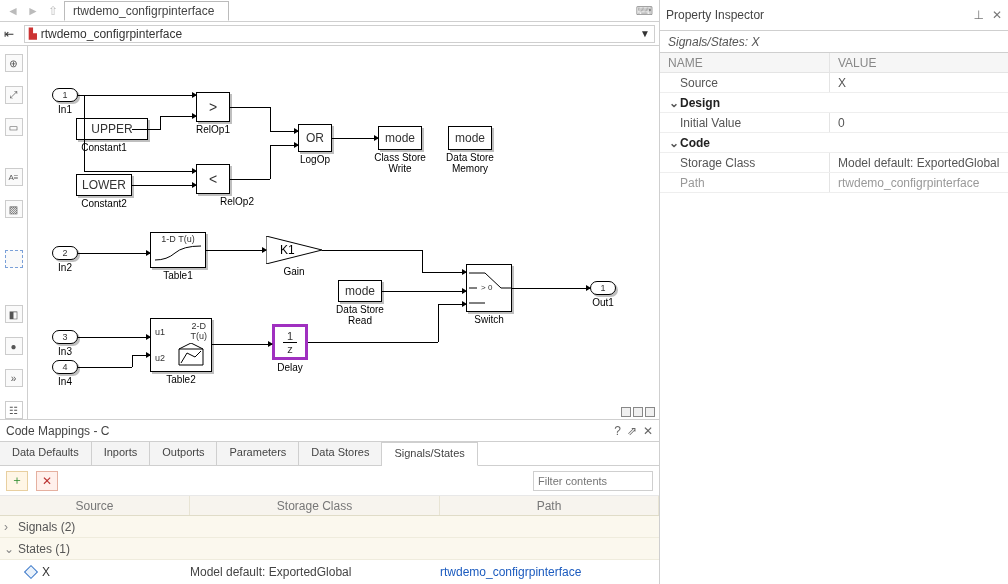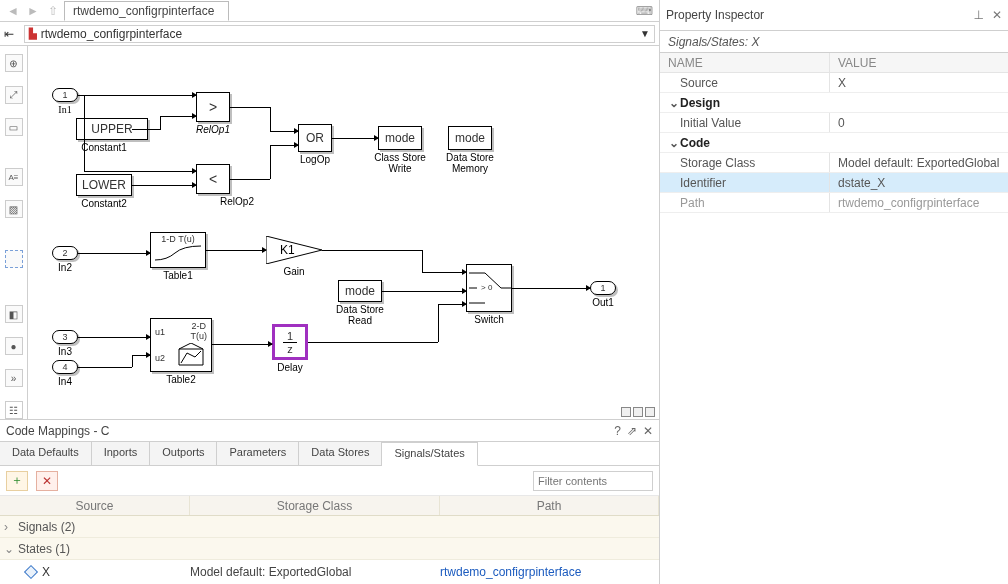--- a/index.html
+++ b/index.html
@@ -114,30 +114,30 @@
       <div class="railgap"></div>
       <div class="railbtn">◧</div>
       <div class="railbtn">●</div>
       <div class="railbtn">»</div>
       <div class="railbtn" style="background:#fff;">☷</div>
     </div>
 
     <div class="canvas">
 
       <div class="port" style="left:24px; top:42px;">1</div>
-      <div class="blocklabel" style="left:37px; top:58px;font-family:Liberation Serif, serif;">In1</div>
+      <div class="blocklabel" style="left:37px; top:58px;">In1</div>
 
       <div class="block shadow" style="left:48px; top:72px; width:72px; height:22px; line-height:20px; font-size:10px;"><span>UPPER</span></div>
       <div class="blocklabel" style="left:76px; top:96px;">Constant1</div>
 
       <div class="block shadow" style="left:48px; top:128px; width:56px; height:22px; line-height:20px; font-size:10px;"><span>LOWER</span></div>
       <div class="blocklabel" style="left:76px; top:152px;">Constant2</div>
 
       <div class="block shadow" style="left:168px; top:46px; width:34px; height:30px; line-height:28px; font-size:14px;">&gt;</div>
-      <div class="blocklabel" style="left:185px; top:78px;font-style:italic;">RelOp1</div>
+      <div class="blocklabel" style="left:185px; top:78px;">RelOp1</div>
 
       <div class="block shadow" style="left:168px; top:118px; width:34px; height:30px; line-height:28px; font-size:14px;">&lt;</div>
       <div class="blocklabel" style="left:185px; top:150px;padding-left:48px;">RelOp2</div>
 
       <div class="block shadow" style="left:270px; top:78px; width:34px; height:28px; line-height:26px; font-size:10px;"><span>OR</span></div>
       <div class="blocklabel" style="left:287px; top:108px;">LogOp</div>
 
       <div class="block shadow" style="left:350px; top:80px; width:44px; height:24px; line-height:22px; font-size:9px;"><span>mode</span></div>
       <div class="blocklabel" style="left:372px; top:106px; width:70px; white-space:normal;">Class Store
 Write</div>
@@ -342,22 +342,18 @@
         <div class="rp-col1" style="border:none;">
           <span class="caret">⌄</span>
           <b>Code</b>
         </div>
         <div class="rp-col2"></div>
       </div>
       <div class="rp-row">
         <div class="rp-col1" style="padding-left:20px;">Storage Class</div>
         <div class="rp-col2">Model default: ExportedGlobal</div>
       </div>
-      <div class="rp-row sel">
-        <div class="rp-col1" style="padding-left:20px;">Identifier</div>
-        <div class="rp-col2">dstate_X</div>
-      </div>
       <div class="rp-row dim">
         <div class="rp-col1" style="padding-left:20px;">Path</div>
         <div class="rp-col2">rtwdemo_configrpinterface</div>
       </div>
     </div>
 </div>
 
 </body></html>

